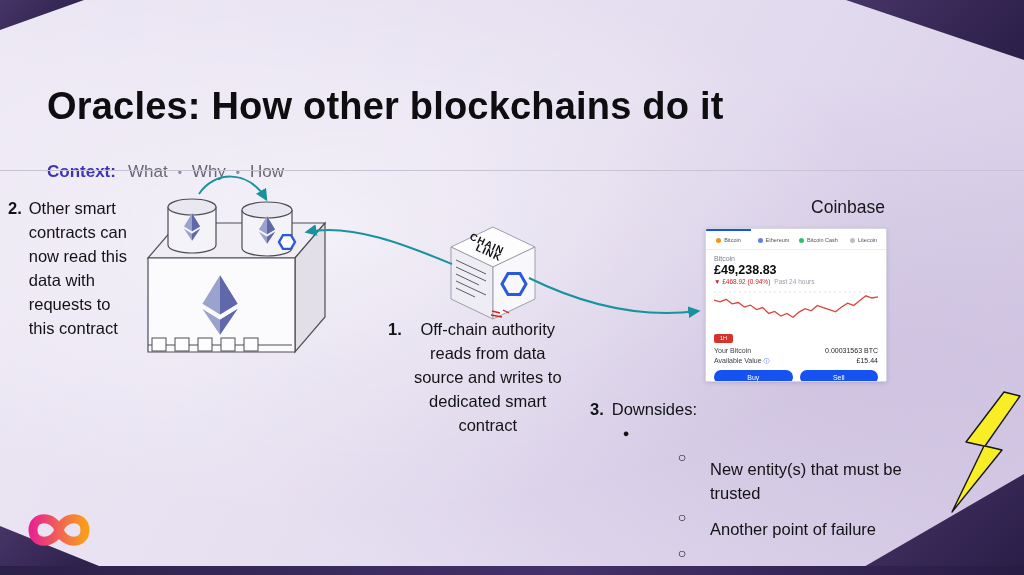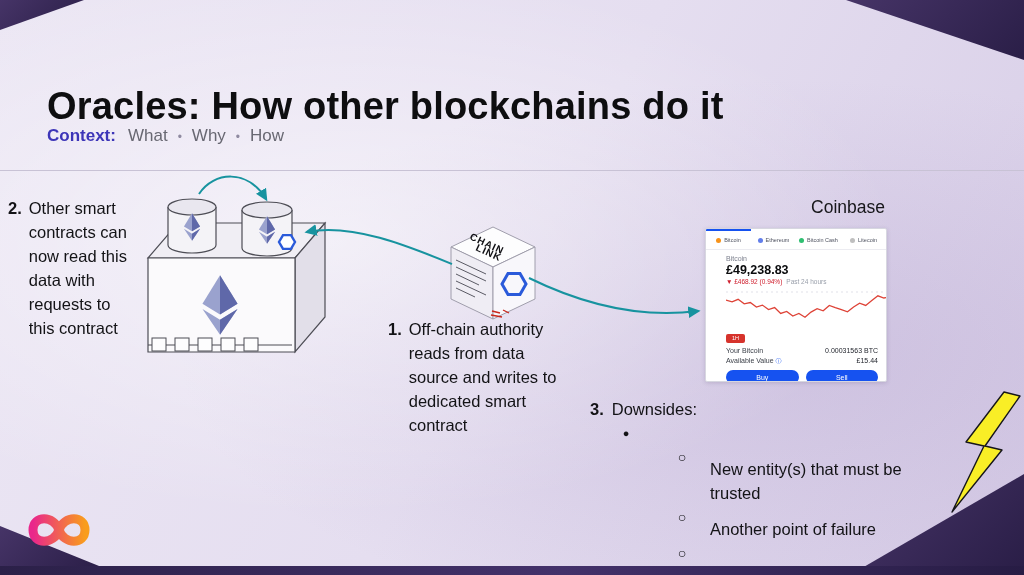--- a/index.html
+++ b/index.html
@@ -11,50 +11,50 @@
       linear-gradient(118deg,#ece7f4 0%,#e5def0 50%,#d6cce6 100%);}
   .corner{position:absolute;z-index:1;background:linear-gradient(135deg,#463467,#2a1e47);}
   .corner-tl{left:0;top:0;width:84px;height:30px;clip-path:polygon(0 0,100% 0,0 100%);}
   .corner-tr{right:0;top:0;width:178px;height:60px;clip-path:polygon(0 0,100% 0,100% 100%);}
   .corner-bl{left:0;bottom:7px;width:104px;height:42px;clip-path:polygon(0 0,100% 100%,0 100%);}
   .corner-br{right:0;bottom:7px;width:162px;height:94px;clip-path:polygon(100% 0,100% 100%,0 100%);}
   .bottom-strip{position:absolute;left:0;right:0;bottom:0;height:9px;z-index:1;
     background:linear-gradient(90deg,#2b2048,#43316a 55%,#271c44);}
   .title{position:absolute;left:47px;top:60px;z-index:2;font-size:38px;font-weight:700;color:#0e0e10;letter-spacing:.2px;}
   .context{position:absolute;left:47px;top:126px;z-index:2;display:flex;align-items:baseline;gap:10px;font-size:17px;}
-  .context .lbl{color:#3d35b8;font-weight:700;margin-right:2px;}
+  .context .lbl{color:#3d35b8;font-weight:700;margin-right:2px;margin-top:36px;}
   .context .itm{color:#686872;}
   .context .sep{color:#8f8aa0;font-size:12px;}
   .divider{position:absolute;left:0;top:170px;width:100%;height:1px;background:#c8c2d5;z-index:2;}
   .step{position:absolute;z-index:2;display:flex;color:#131316;font-size:16.5px;line-height:1.46;}
   .step .num{font-weight:700;flex:none;}
   .step-2{left:8px;top:196px;gap:7px;}
   .step-2 .txt{width:104px;}
   .step-1{left:388px;top:317px;gap:7px;}
-  .step-1 .txt{width:158px;}
+  .step-1 .txt{width:158px;text-align:center;}
   .step-3{position:absolute;left:590px;top:397px;width:372px;z-index:2;font-size:16.5px;line-height:1.46;color:#131316;}
   .step-3 .head{display:flex;gap:8px;}
   .step-3 .head .num{font-weight:700;}
   .brow{display:flex;align-items:flex-start;}
   .brow .mk{flex:none;text-align:center;}
   .b1 .mk{margin-left:30px;width:12px;margin-right:26px;font-size:11px;line-height:24px;}
   .b1 .bt{width:276px;}
   .b2 .mk{margin-left:86px;width:12px;margin-right:22px;font-size:14px;line-height:24px;}
   .b2 .bt{width:214px;margin-top:12px;}
   .diagram-svg{position:absolute;z-index:2;}
   .arrows{position:absolute;left:0;top:0;z-index:3;pointer-events:none;}
   .cube-text{font-size:10px;font-weight:700;letter-spacing:1px;fill:#101014;font-family:"Liberation Sans",sans-serif;}
   .coinbase-label{position:absolute;left:705px;top:197px;width:180px;text-align:right;font-size:17.5px;color:#17171a;z-index:2;}
   .cb-card{position:absolute;left:705px;top:228px;width:180px;height:152px;background:#fff;border:1px solid #d7d7e0;border-radius:2px;box-shadow:0 1px 4px rgba(60,50,90,.18);z-index:2;overflow:hidden;}
   .cb-tabs{display:flex;height:20px;border-bottom:1px solid #ececf1;}
   .cb-tab{flex:1;display:flex;align-items:center;justify-content:center;gap:3px;border-top:2px solid transparent;overflow:hidden;white-space:nowrap;}
   .cb-tab.active{border-top-color:#1652f0;}
   .cb-dot{width:5px;height:5px;border-radius:50%;flex:none;background:#999;}
   .cb-tab-label{font-size:5.5px;color:#4f5360;}
-  .cb-body{padding:5px 8px 7px;margin-left:12px;}
+  .cb-body{padding:5px 8px 7px;}
   .cb-asset{font-size:7px;color:#7b7f8c;}
   .cb-price{font-size:12.5px;font-weight:700;color:#0a0b0d;margin-top:1px;}
   .cb-change{display:flex;gap:4px;font-size:6.5px;margin-top:1px;}
   .cb-change .neg{color:#cf202f;}
   .cb-change .per{color:#9aa0ab;}
   .cb-chart{display:block;margin-top:3px;}
   .cb-pill{display:inline-block;margin-top:1px;background:#d6332c;color:#fff;font-size:5.5px;line-height:9px;padding:0 6px;border-radius:2px;}
   .cb-row{display:flex;justify-content:space-between;align-items:baseline;margin-top:3px;font-size:7px;color:#3c4049;}
   .cb-row .val{color:#23262e;}
   .cb-info{color:#1652f0;font-size:6px;}

